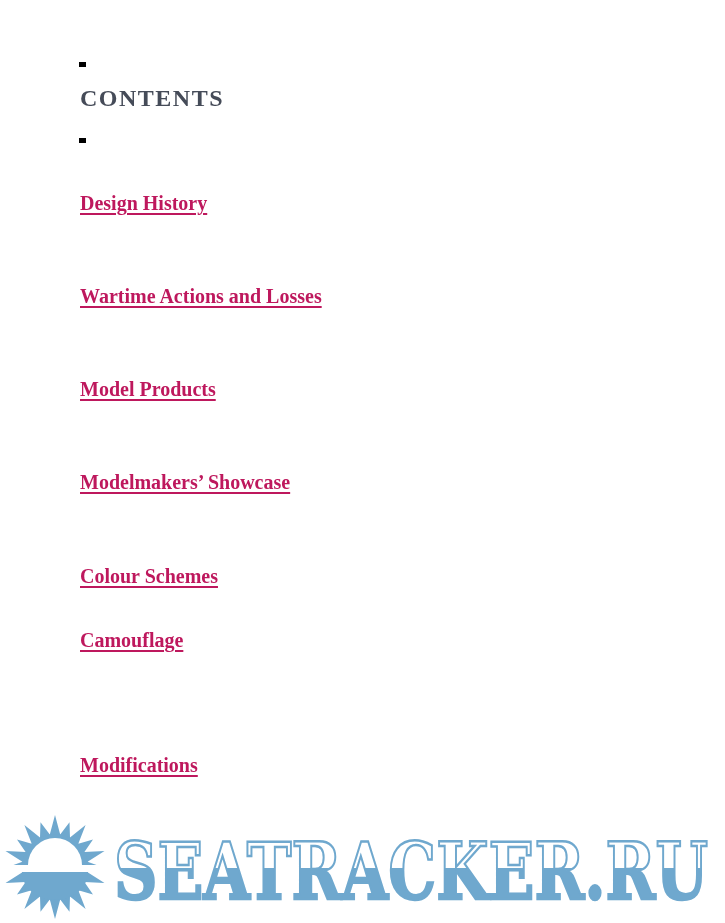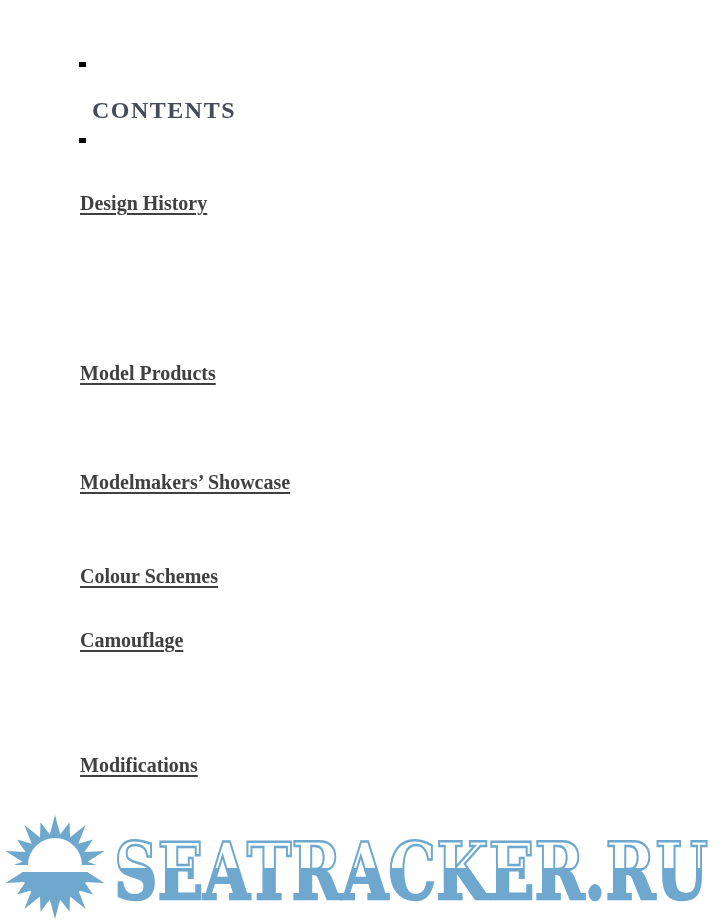--- a/index.html
+++ b/index.html
@@ -11,29 +11,29 @@
     font-family:"Liberation Serif", serif;
   }
   .sq{
     position:absolute;left:79px;
     width:7px;height:5px;
     background:#000000;
   }
   .sq1{top:62px;}
   .sq2{top:138px;}
   .title{
-    position:absolute;left:80px;top:86px;margin:12px;
+    position:absolute;left:80px;top:86px;margin:0;
     font-size:24px;font-weight:bold;line-height:1;
     letter-spacing:1.5px;
     color:#454B58;
   }
   .lnk{
     position:absolute;left:80px;
     font-size:20px;font-weight:bold;line-height:1;
-    color:#404040;
+    color:#be185d;
     text-decoration:underline;
     text-decoration-thickness:2px;
     text-underline-offset:3px;
     cursor:pointer;
   }
   .wm{
     position:absolute;left:0;top:815px;
     display:block;
   }
 </style>
@@ -42,21 +42,22 @@
 
 <div class="page">
 
   <span class="sq sq1"></span>
 
   <h1 class="title">CONTENTS</h1>
 
   <span class="sq sq2"></span>
 
   <a class="lnk" style="top:193px" href="#">Design History</a>
-  <a class="lnk" style="top:363px" href="#">Model Products</a>
+  <a class="lnk" style="top:286px" href="#">Wartime Actions and Losses</a>
+  <a class="lnk" style="top:379px" href="#">Model Products</a>
   <a class="lnk" style="top:566px" href="#">Colour Schemes</a>
   <a class="lnk" style="top:472px" href="#">Modelmakers’ Showcase</a>
   <a class="lnk" style="top:630px" href="#">Camouflage</a>
   <a class="lnk" style="top:755px" href="#">Modifications</a>
 
   <svg class="wm" width="725" height="108" viewBox="0 0 725 108">
     <defs>
       <linearGradient id="wmg" gradientUnits="userSpaceOnUse" x1="0" y1="20" x2="0" y2="86">
         <stop offset="0" stop-color="#FFFFFF"></stop>
         <stop offset="0.5" stop-color="#FFFFFF"></stop>

